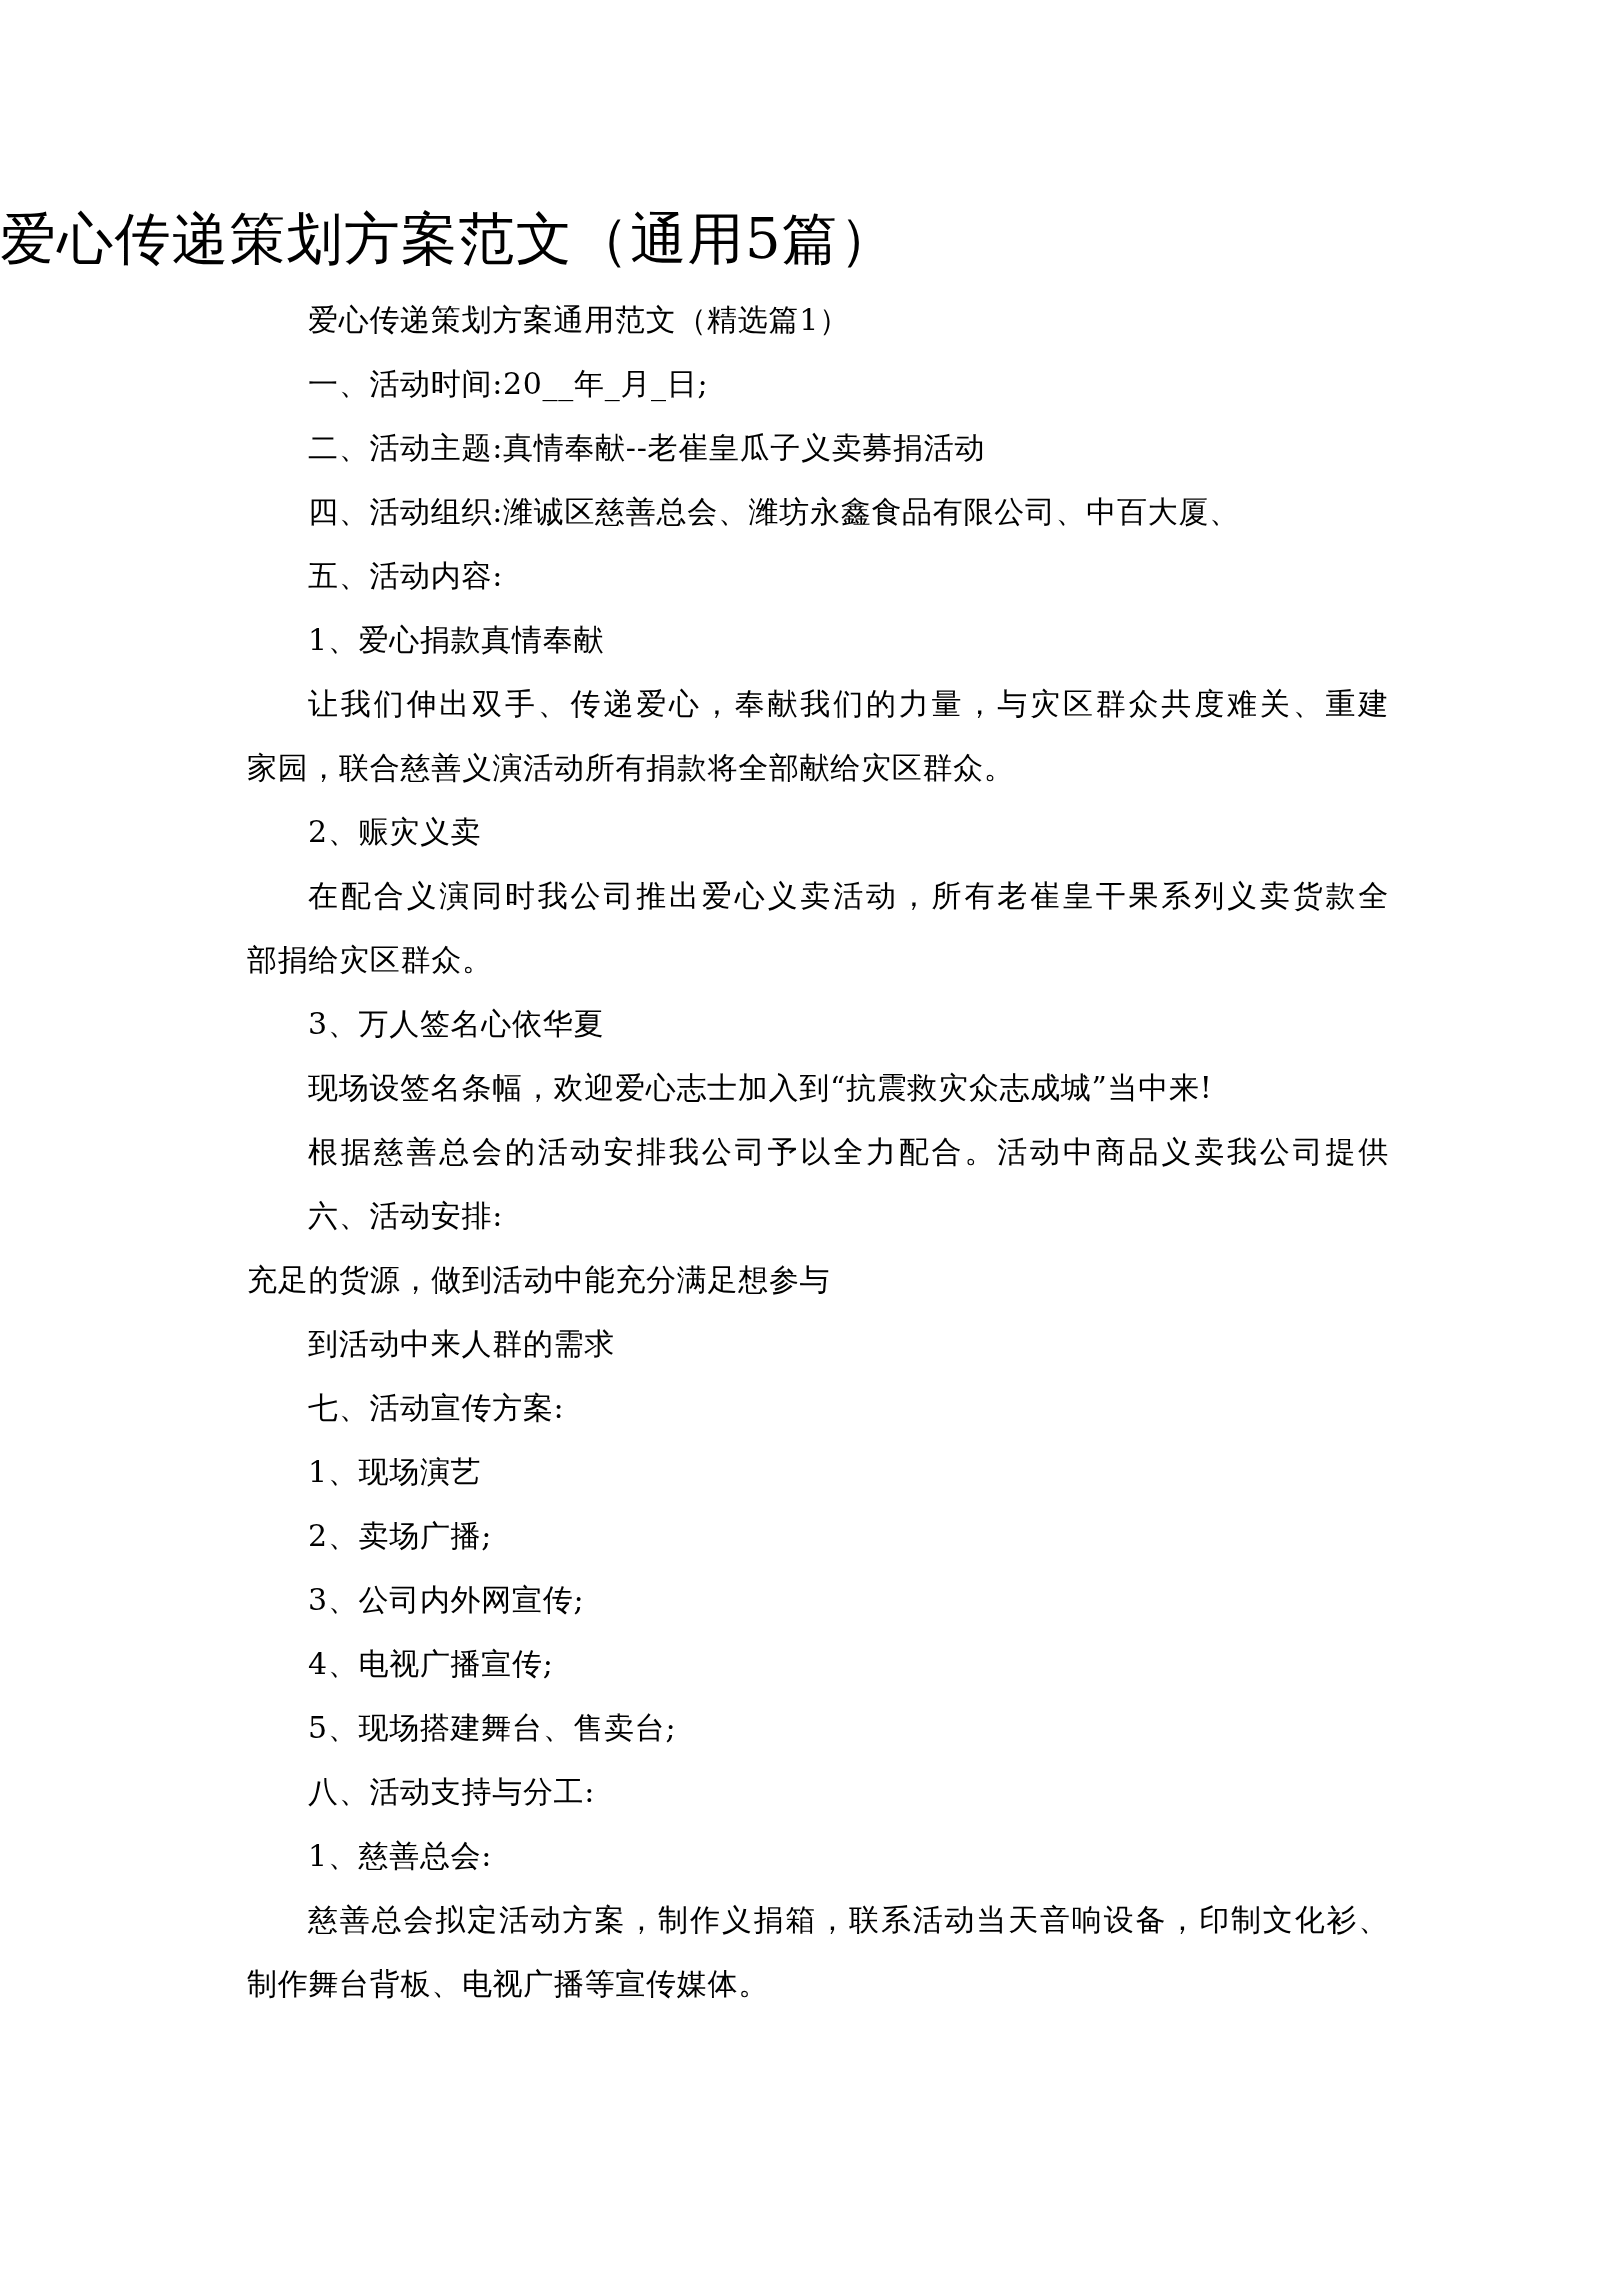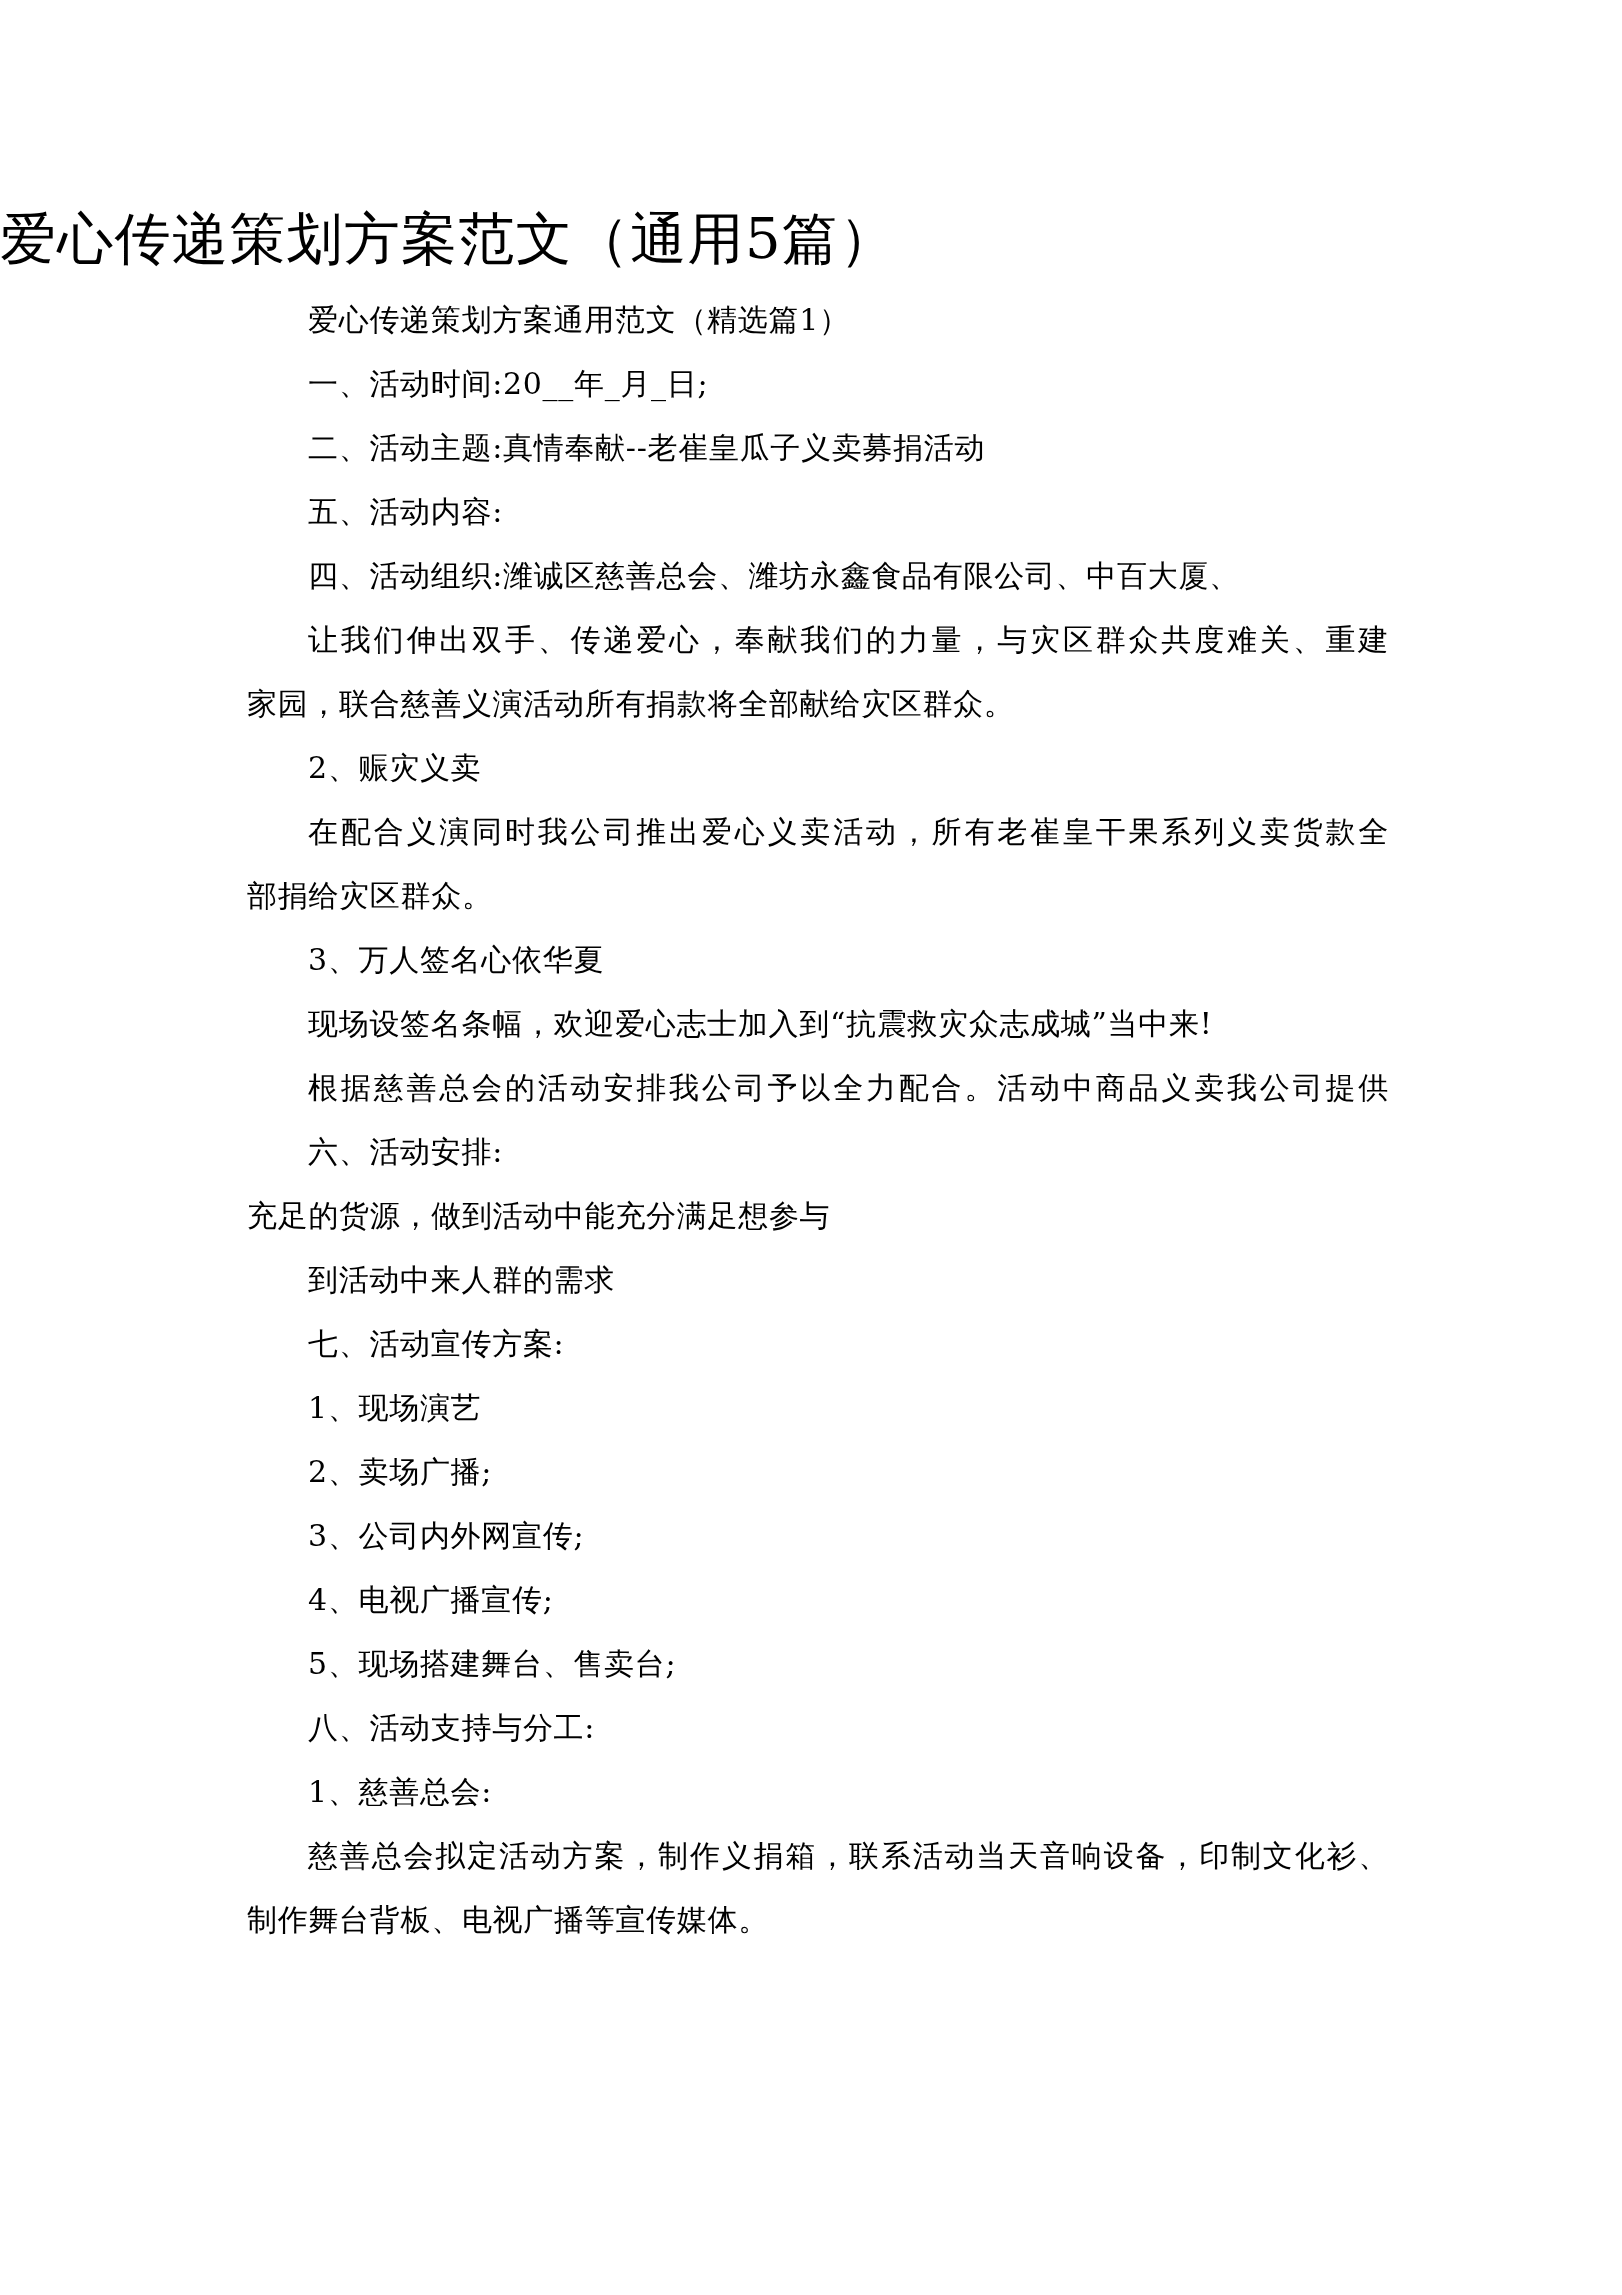--- a/index.html
+++ b/index.html
@@ -60,23 +60,24 @@
 </head>
 <body>
 
 <div class="page">
   <h1 class="title">爱心传递策划方案范文（通用5篇）</h1>
 
   <div class="body">
     <p class="line indent">爱心传递策划方案通用范文（精选篇1）</p>
     <p class="line indent">一、活动时间:20__年_月_日;</p>
     <p class="line indent">二、活动主题:真情奉献--老崔皇瓜子义卖募捐活动</p>
+    <p class="line indent">四、活动组织:潍诚区慈善总会、潍坊永鑫食品有限公司、中百大厦、</p>
     <p class="line indent">五、活动内容:</p>
-    <p class="line indent">四、活动组织:潍诚区慈善总会、潍坊永鑫食品有限公司、中百大厦、</p>
 
+    <p class="line indent">1、爱心捐款真情奉献</p>
     <p class="line indent justify">让我们伸出双手、传递爱心，奉献我们的力量，与灾区群众共度难关、重建</p>
     <p class="line">家园，联合慈善义演活动所有捐款将全部献给灾区群众。</p>
 
     <p class="line indent">2、赈灾义卖</p>
     <p class="line indent justify">在配合义演同时我公司推出爱心义卖活动，所有老崔皇干果系列义卖货款全</p>
     <p class="line">部捐给灾区群众。</p>
 
     <p class="line indent">3、万人签名心依华夏</p>
     <p class="line indent">现场设签名条幅，欢迎爱心志士加入到“抗震救灾众志成城”当中来!</p>
 

